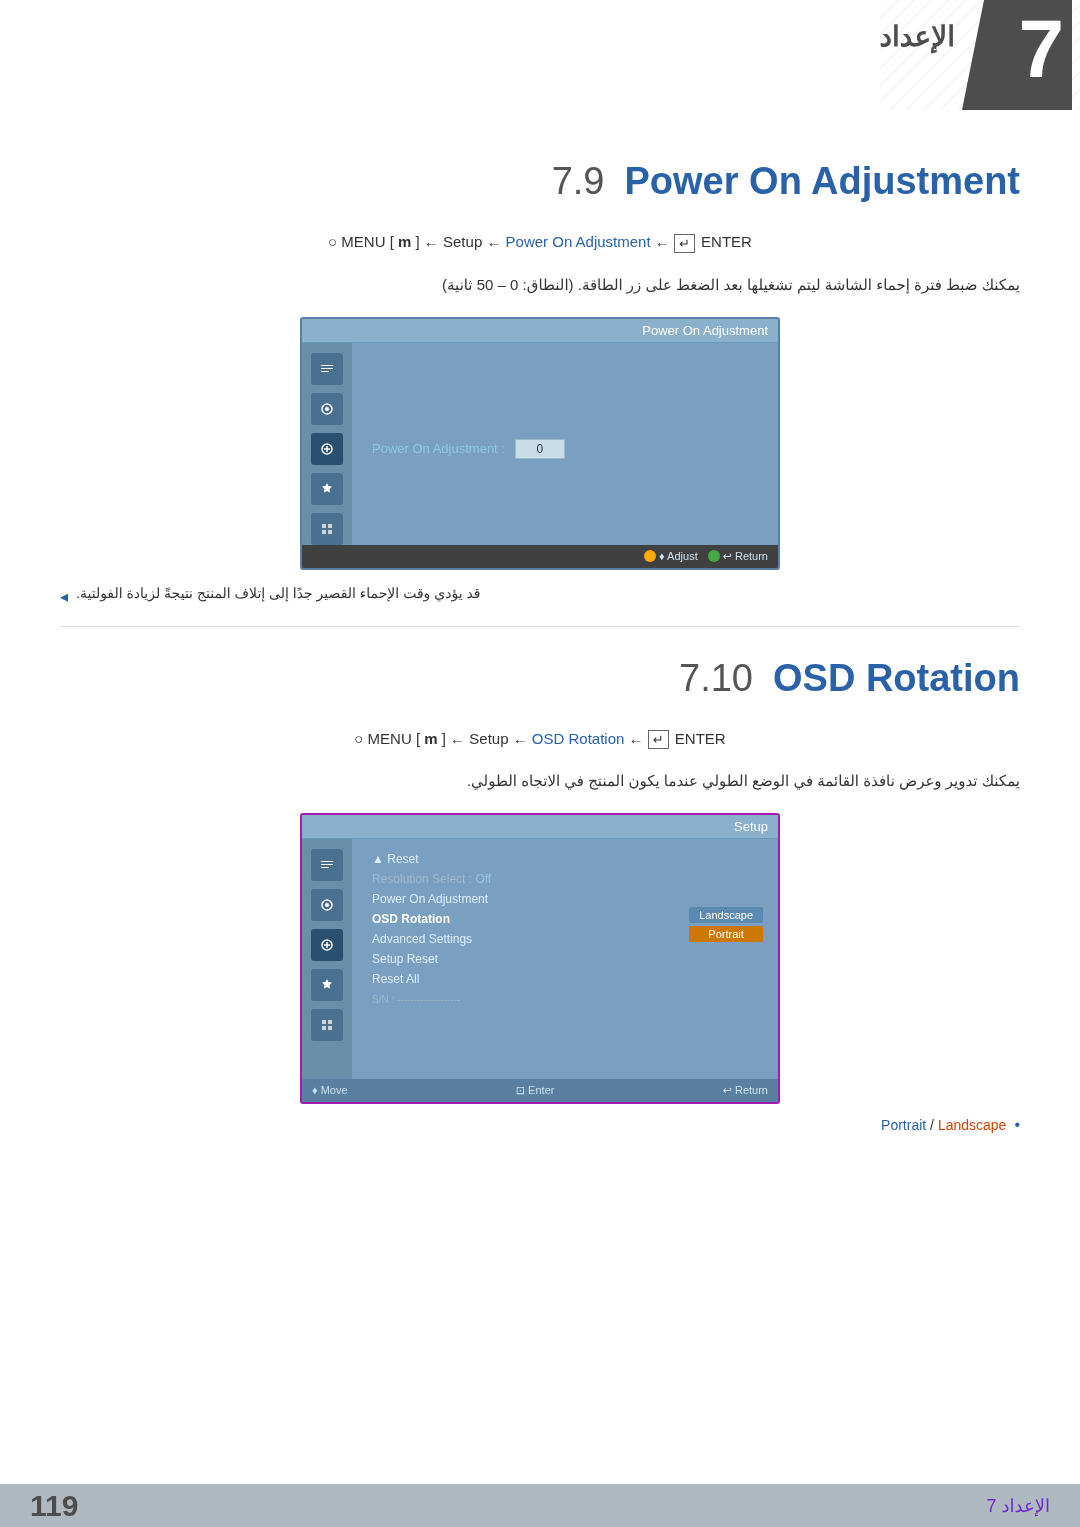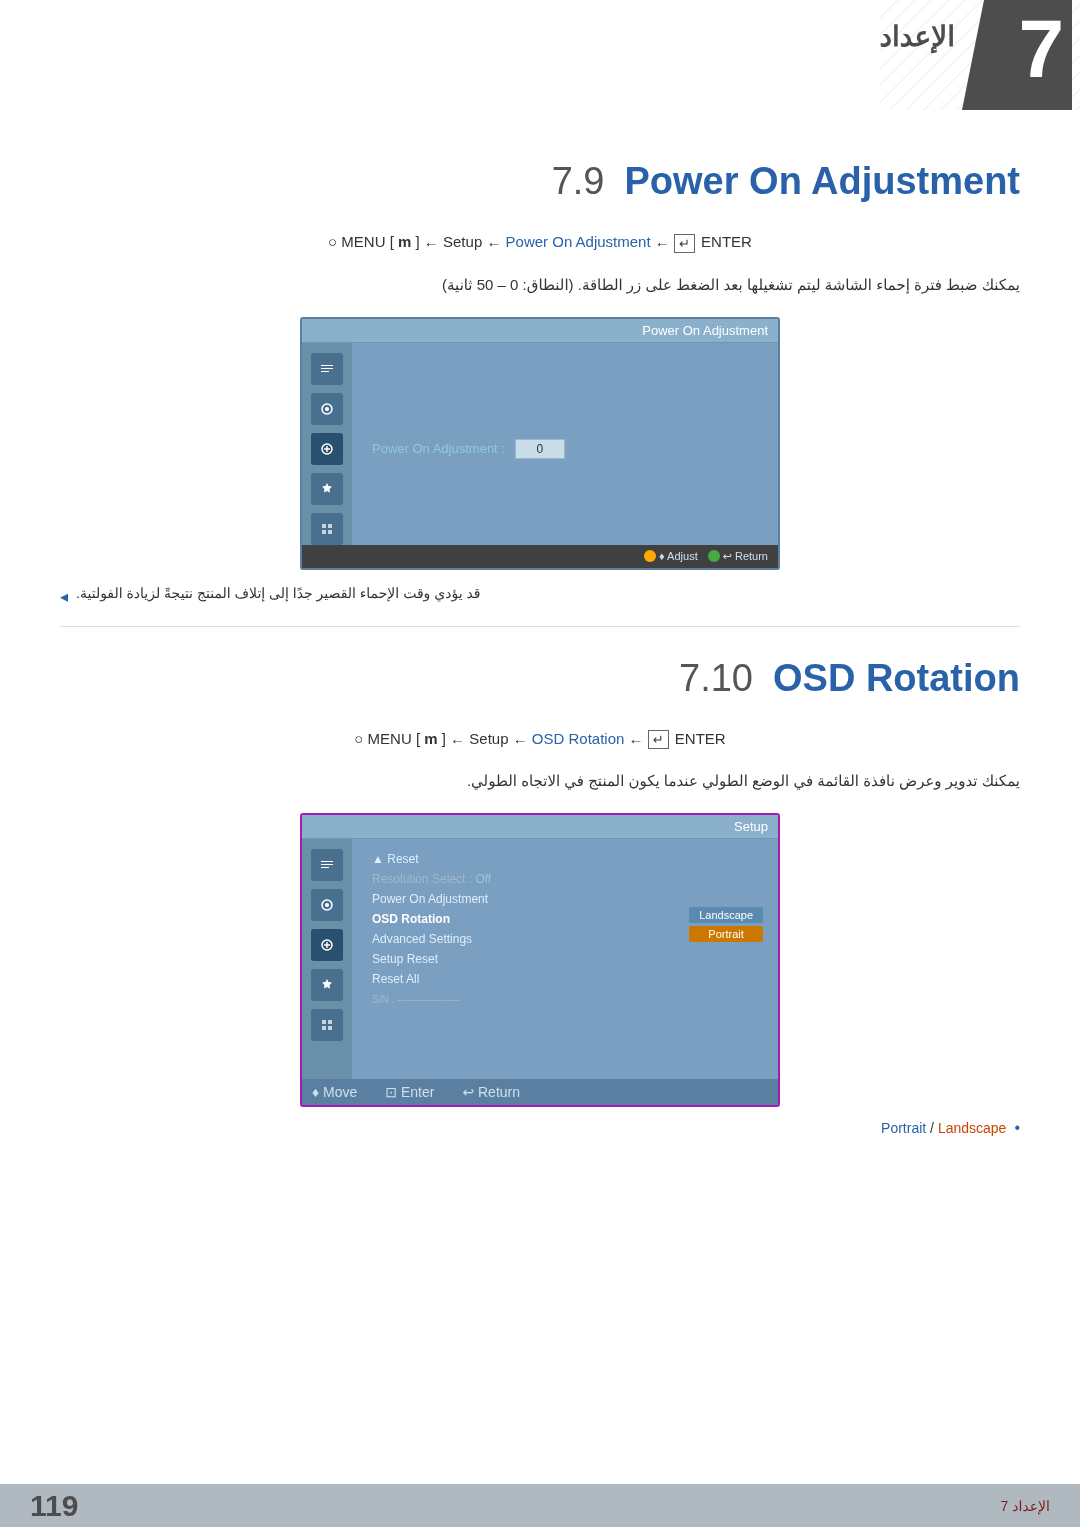--- a/index.html
+++ b/index.html
@@ -347,24 +347,23 @@
       font-size: 10px;
       color: #a0b8cc;
       margin-top: 5px;
       padding-left: 5px;
     }
 
     .setup-footer {
       background: #5a7fa0;
       padding: 5px 10px;
       display: flex;
-      justify-content: flex-start;
-      font-size: 14px;
+      justify-content: space-between;
+      font-size: 11px;
       color: #cce0ef;
-      gap: 28px;
     }
 
     
     .portrait-landscape-note {
       display: flex;
       align-items: center;
       justify-content: flex-end;
       margin: 12px 0;
       gap: 8px;
     }
@@ -596,16 +595,16 @@
         <span class="separator"> / </span>
         <span class="portrait" style="color:#cc4400;">Landscape</span>
       </div>
       <span class="pl-bullet">•</span>
     </div>
 
   </div>
 
   <div style="position:absolute; bottom:0; left:0; right:0; width:1080px; height:43px; background:#b0b8c0; display:flex; align-items:center; justify-content:space-between; padding:0 30px;">
     <div style="font-size:30px; font-weight:bold; color:#4d4d4d;">119</div>
-    <div style="font-size:14px; color:#7f1d1d; direction:rtl;">الإعداد 7</div>
+    <div style="font-size:18px; color:#6d28d9; direction:rtl;">الإعداد 7</div>
   </div>
 
 </div>
 
 </body></html>

